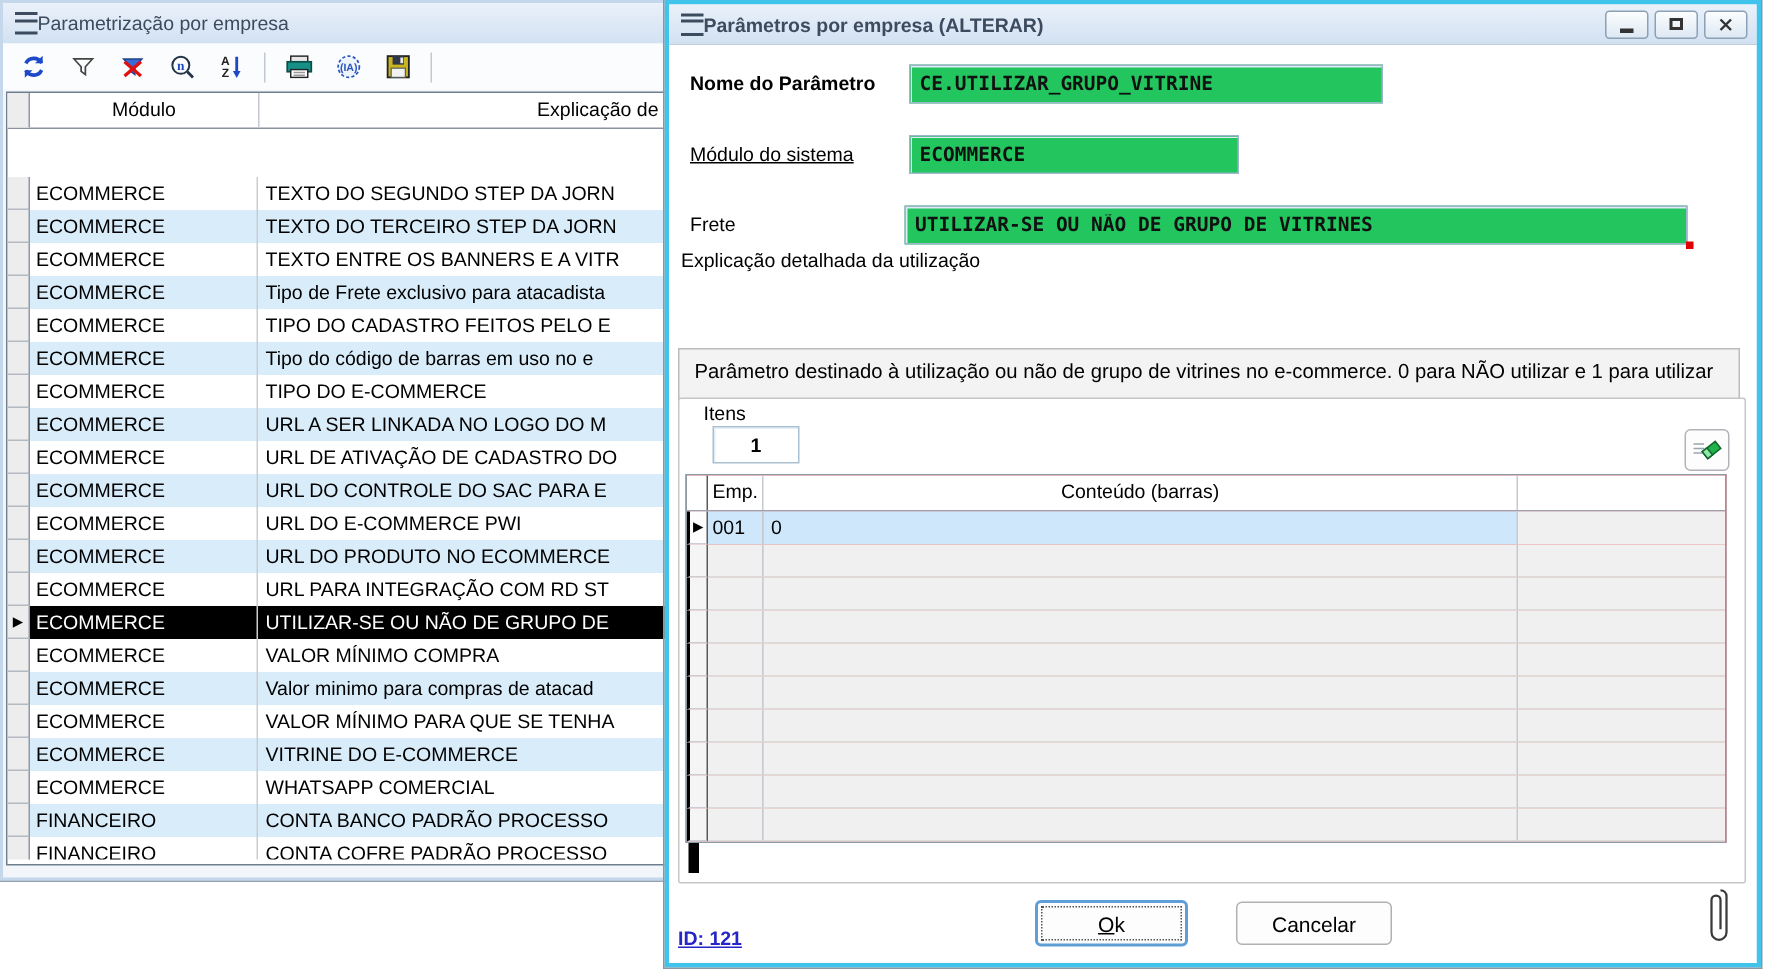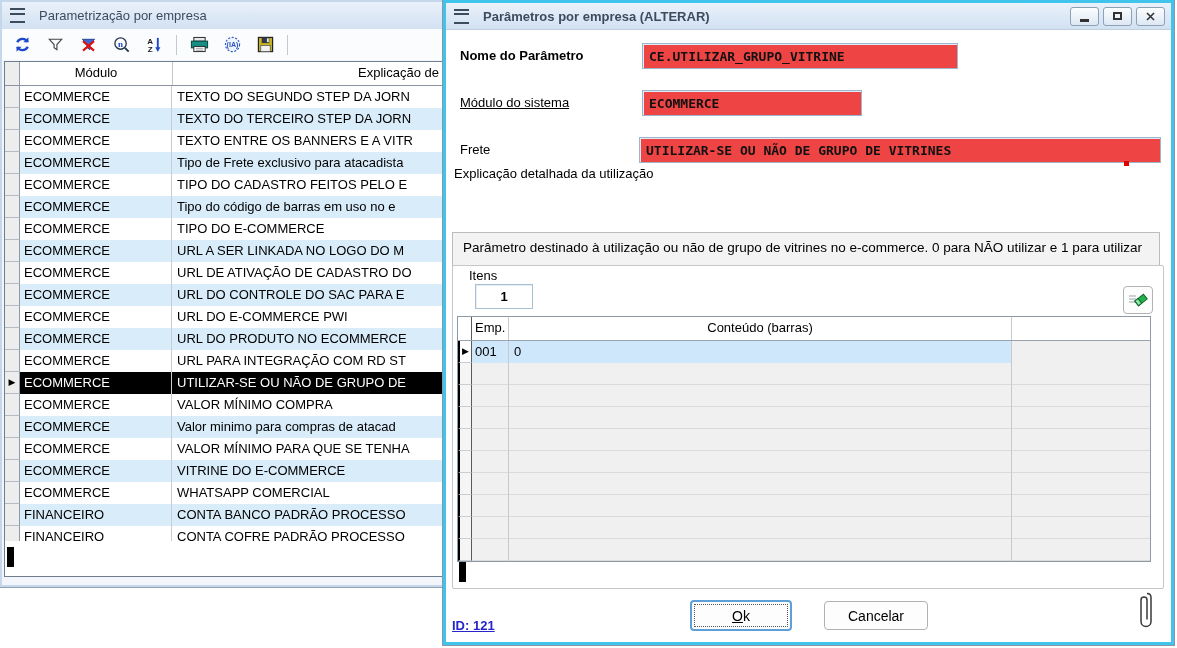--- a/index.html
+++ b/index.html
@@ -7,35 +7,35 @@
     width:1177px;height:648px;position:relative;overflow:hidden;
     background:#ffffff;font-family:"Liberation Sans",sans-serif;font-size:13px;color:#000;
   }
   
   #left-window{
     position:absolute;left:0;top:0;width:741px;height:587px;
     background:#f2f6fb;border:2px solid #c5d7ea;outline:1px solid #93a2b4;
     box-sizing:border-box;
   }
   .titlebar{
-    height:27px;display:flex;align-items:center;gap:14px;padding-left:8px;
+    height:27px;display:flex;align-items:center;gap:0;padding-left:8px;
     background:linear-gradient(#eaf1fa,#d2e1f2);color:#3c4c5e;
     box-sizing:border-box;
   }
   .burger{width:15px;height:11px;border-top:2px solid #3c4c5e;border-bottom:2px solid #3c4c5e;position:relative;flex:none;}
   .burger::after{content:'';position:absolute;left:0;right:0;top:2.5px;height:2px;background:#3c4c5e;}
   .toolbar{
     height:31px;background:#fbfcfd;display:flex;align-items:center;gap:11px;padding-left:9px;
   }
   .tbtn{display:flex;align-items:center;justify-content:center;width:22px;height:24px;cursor:pointer;}
   .tsep{width:1px;height:20px;background:#c3c9d1;}
   #left-grid{
     position:absolute;left:2px;right:2px;top:59px;bottom:8px;
     background:#fff;border:1px solid #6f7e8e;box-sizing:border-box;
-    display:flex;flex-direction:column;overflow:hidden;
+    display:flex;flex-direction:column;overflow:hidden;gap:32px;
   }
   .lheader{display:flex;height:23px;line-height:22px;background:#fff;border-bottom:1px solid #8b93a0;flex:none;}
   .lheader .hsel{width:14px;flex:none;background:#ededee;border-right:1px solid #8f9aa6;}
   .lheader .hmod{width:152px;flex:none;text-align:center;border-right:1px solid #c3c8cf;}
   .lheader .hexp{flex:1;text-align:right;padding-right:297px;overflow:hidden;white-space:nowrap;}
   #left-grid-body{height:455px;overflow:hidden;flex:none;}
   .lrow{display:flex;height:22px;line-height:21px;}
   .lsel{width:14px;flex:none;background:#ededee;border-right:1px solid #8f9aa6;border-bottom:1px solid #b4bac1;font-size:9px;text-align:center;color:#000;}
   .lmod{width:152px;flex:none;padding-left:4px;box-sizing:border-box;border-right:1px solid #c9cdd3;white-space:nowrap;overflow:hidden;}
   .lexp{flex:1;padding-left:5px;white-space:nowrap;overflow:hidden;}
@@ -53,23 +53,23 @@
   .dlg-title{flex:1;}
   .winbtns{display:flex;align-items:center;padding-right:6px;gap:4px;}
   .winbtn{width:29px;height:19px;border:1px solid #8ca0b6;border-radius:3px;
     background:linear-gradient(#fbfdfe,#dde8f3);display:flex;align-items:center;justify-content:center;box-sizing:border-box;}
   .glyph-min{width:9px;height:3px;background:#333;margin-top:8px;}
   .glyph-max{width:9px;height:8px;border:2px solid #333;box-sizing:border-box;}
   #dlg-content{position:relative;width:725px;height:612px;background:#fff;}
   .dlabel{position:absolute;white-space:nowrap;}
   .dfield{
     position:absolute;height:26px;box-sizing:border-box;
-    border:1px solid #9db6cb;box-shadow:inset 1px 1px 0 #dfecf7;background:#ef4444;
+    border:1px solid #9db6cb;box-shadow:inset 1px 1px 0 #dfecf7;background:#22c55e;
     font-family:"DejaVu Sans Mono","Liberation Mono",monospace;font-weight:bold;font-size:13px;
-    padding:0 0 0 6px;outline:none;color:#111;margin-left:36px;
+    padding:0 0 0 6px;outline:none;color:#111;
   }
   #nome-input{left:160px;top:13px;width:316px;}
   #modulo-input{left:160px;top:60px;width:220px;}
   #titulo-wrap{position:absolute;left:157px;top:107px;width:522px;height:26px;}
   #titulo-input{left:0;top:0;width:522px;}
   .reddot{position:absolute;right:-4px;bottom:-3px;width:5px;height:5px;background:#e00000;}
   #memo{
     position:absolute;left:6px;top:154px;width:708px;height:68px;box-sizing:border-box;
     background:#f3f3f3;border:1px solid #bcbcbc;padding:4px 10px;line-height:21px;font-size:13.5px;margin-top:48px;
   }

